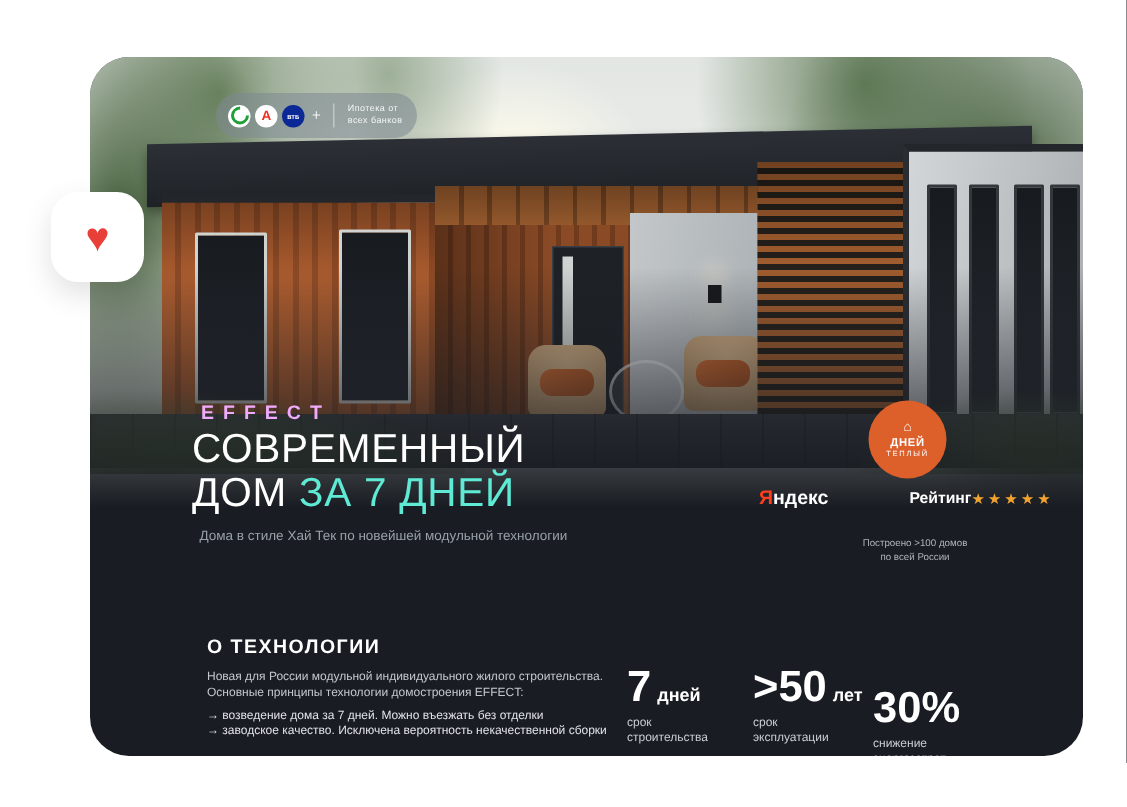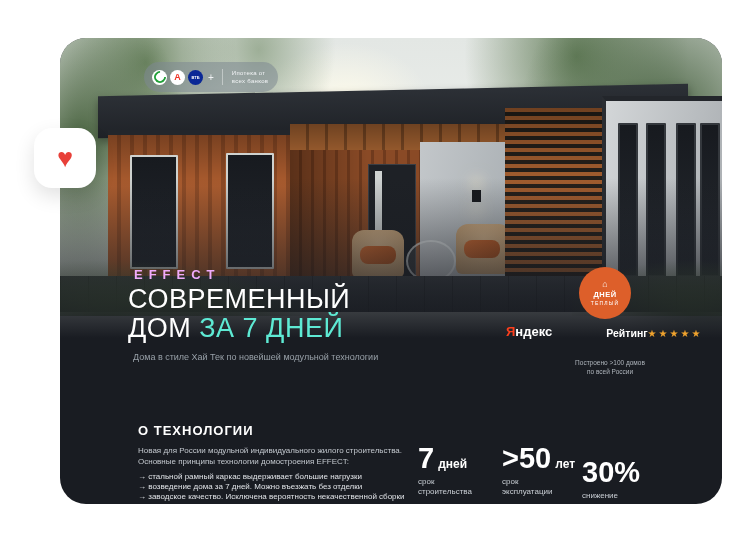--- a/index.html
+++ b/index.html
@@ -173,21 +173,20 @@
     <div>Построено &gt;100 домов</div>
     <div>по всей России</div>
   </div>
 
   <div class="tech-h">О ТЕХНОЛОГИИ</div>
   <div class="tech-intro">
     <div>Новая для России модульной индивидуального жилого строительства.</div>
     <div>Основные принципы технологии домостроения EFFECT:</div>
   </div>
   <div class="tech-bullets">
-    <div>→ стальной рамный каркас выдерживает большие нагрузки</div>
     <div>→ возведение дома за 7 дней. Можно въезжать без отделки</div>
     <div>→ заводское качество. Исключена вероятность некачественной сборки</div>
   </div>
 
   <div class="stat stat-1">
     <div class="stat-val">
         <span class="stat-num">7</span>
         <span class="stat-unit">дней</span>
       </div>
     <div class="stat-cap">

